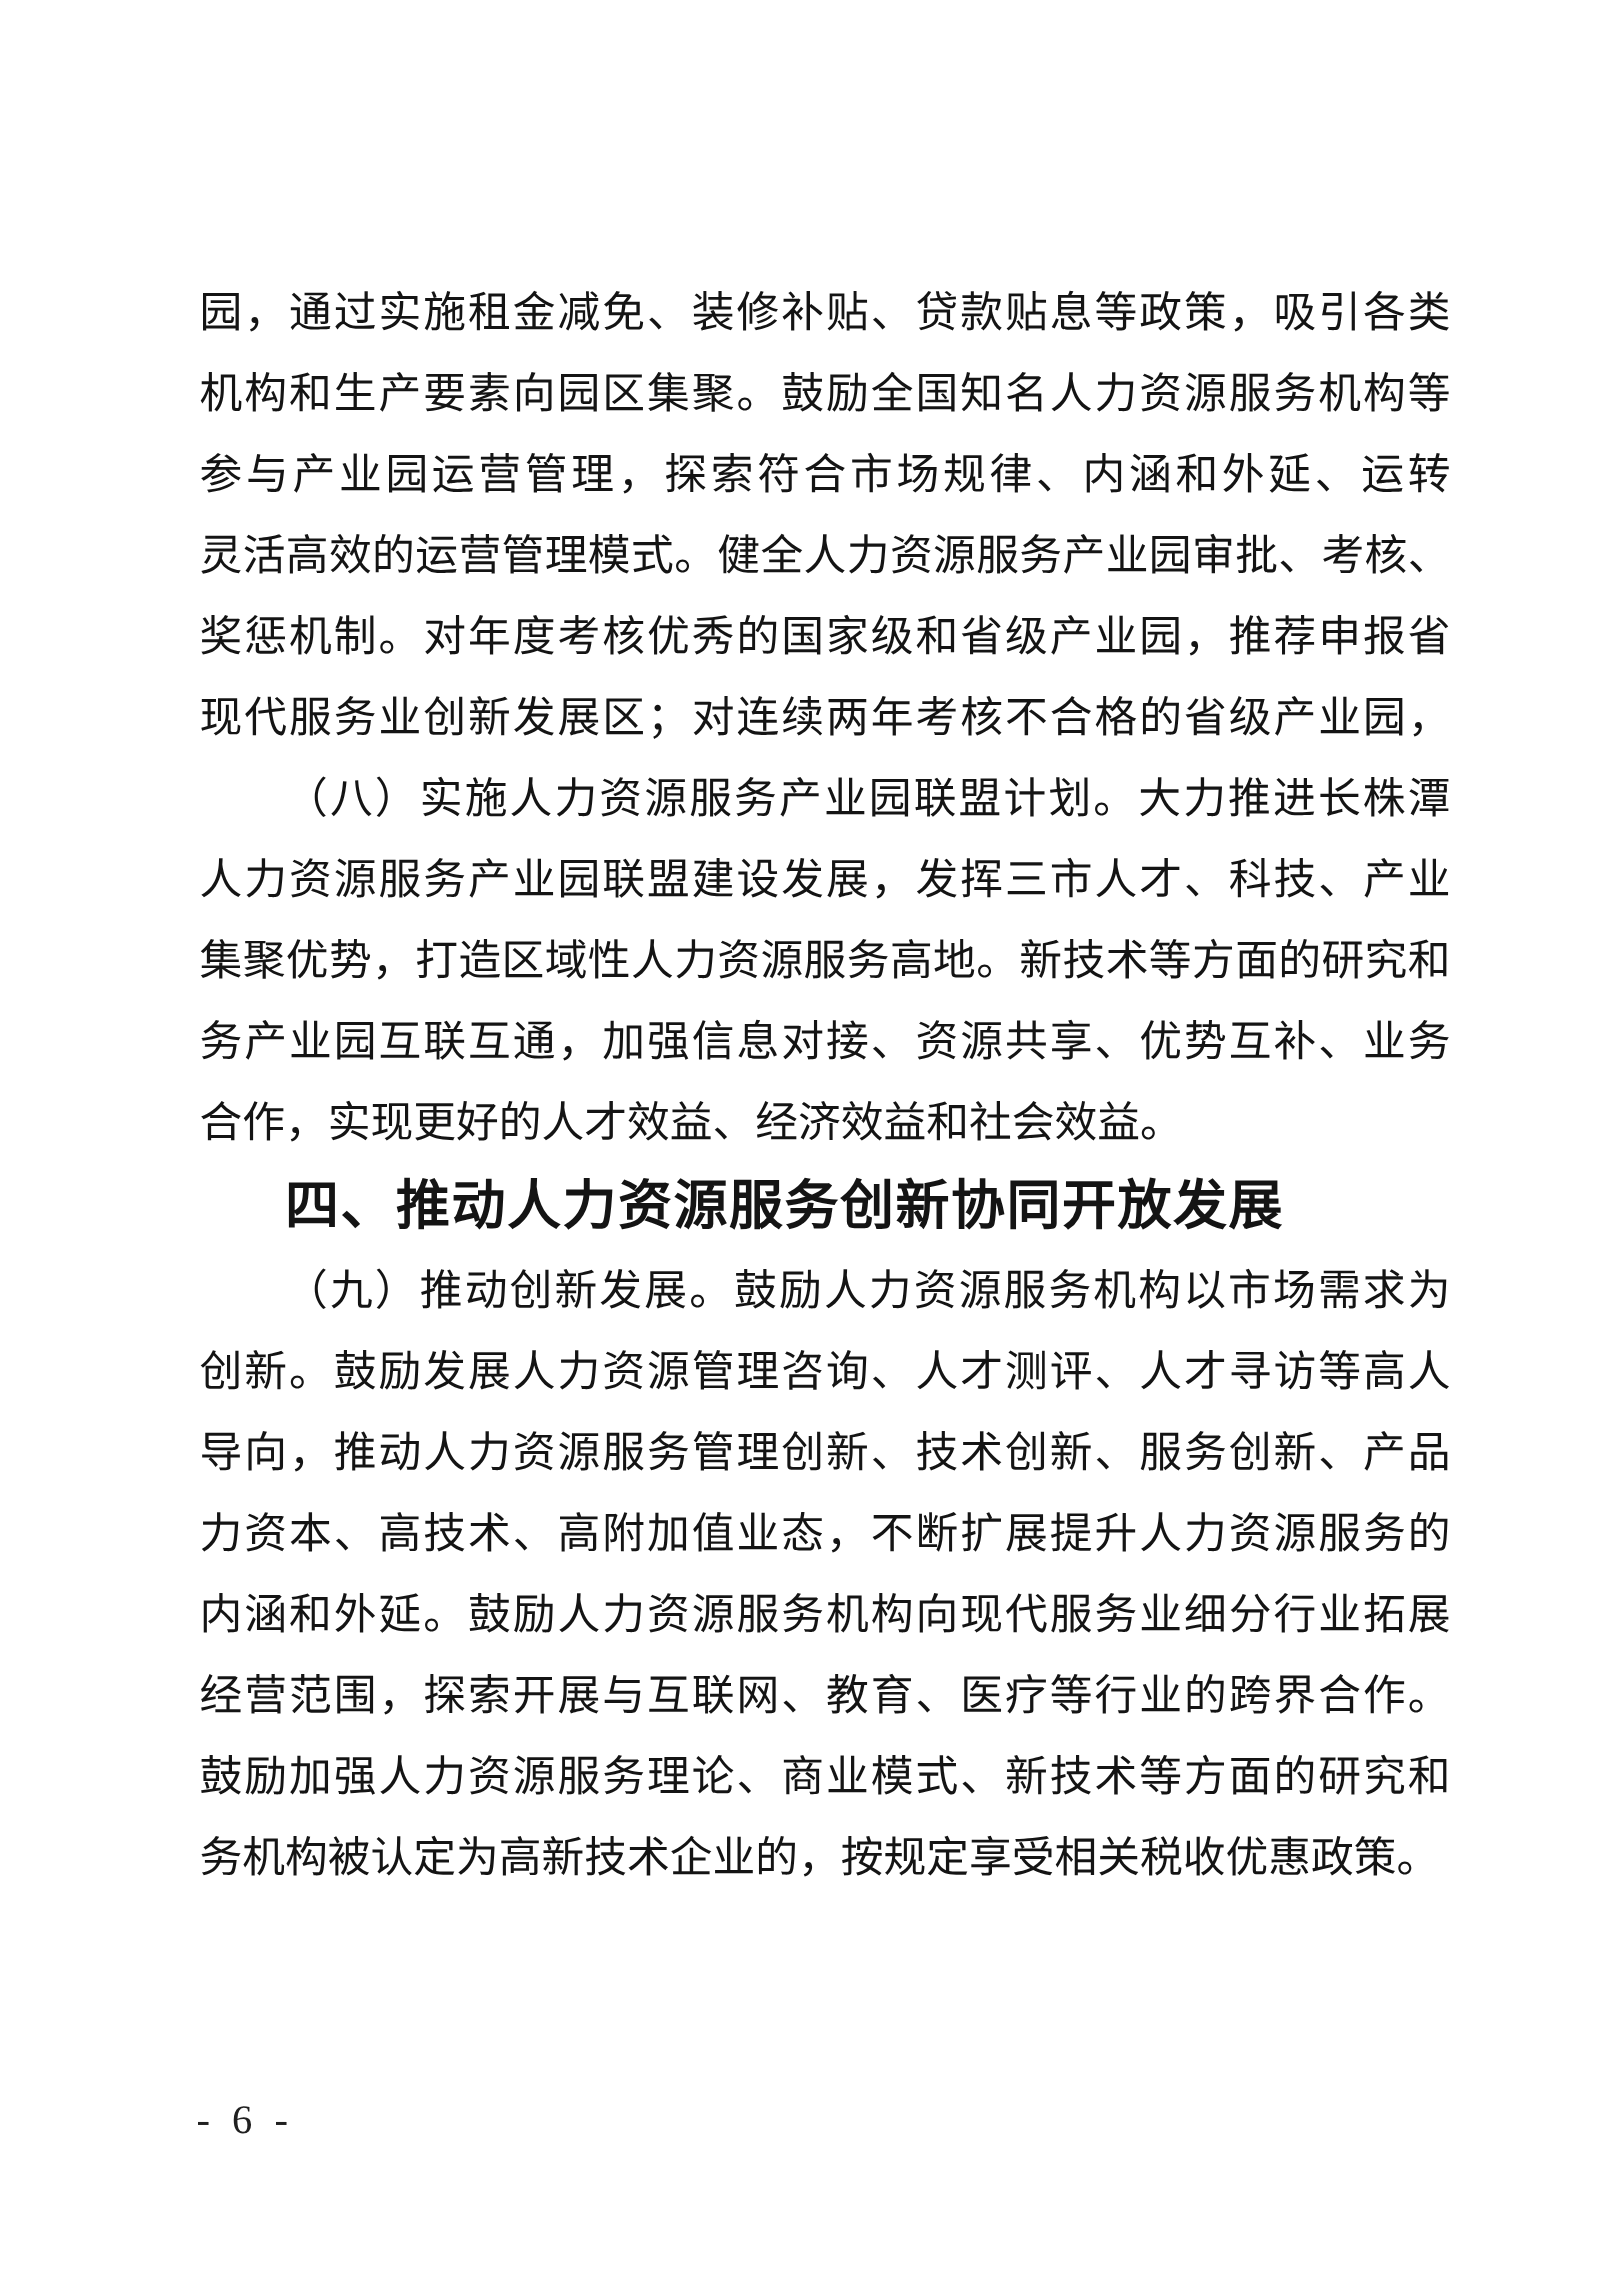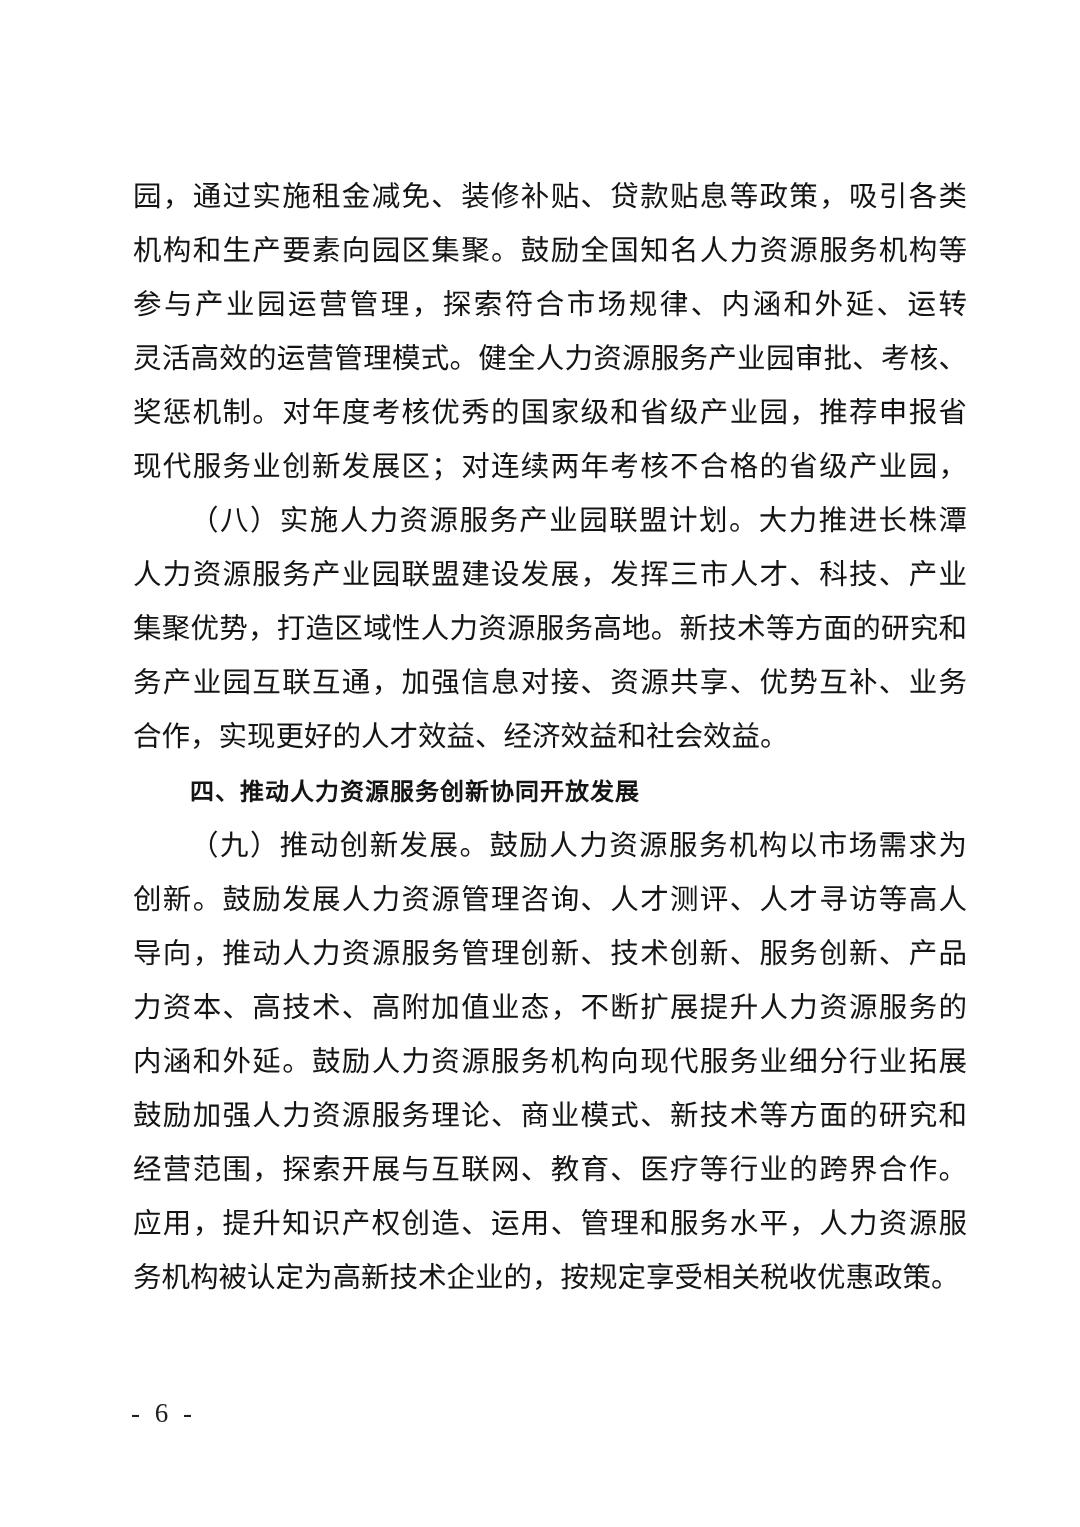--- a/index.html
+++ b/index.html
@@ -12,21 +12,21 @@
     width: 1080px;
     height: 1527px;
     background: #ffffff;
     overflow: hidden;
     font-family: "Liberation Serif", "DejaVu Serif", serif;
     color: #141414;
   }
   .textblock {
     position: absolute;
     left: 133px;
-    top: 170px;
+    top: 183px;
     width: 834px;
     font-size: 28.5px;
     line-height: 54px;
   }
   .line {
     text-align: justify;
     white-space: normal;
   }
   .line.fill {
     text-align-last: justify;
@@ -36,21 +36,21 @@
   }
   .seg-body {
     font-weight: normal;
   }
   .seg-lead {
     font-weight: normal;
   }
   .seg-heading {
     font-family: Liberation Sans, sans-serif;
     font-weight: 700;
-    font-size: 24px;
+    font-size: 36px;
     letter-spacing: 1px;
   }
   .footer {
     position: absolute;
     left: 131px;
     top: 1398px;
     font-size: 27px;
     letter-spacing: 4px;
     color: #202020;
   }
@@ -70,19 +70,18 @@
       <div class="line fill"><span class="seg-body">人力资源服务产业园联盟建设发展，发挥三市人才、科技、产业</span></div>
       <div class="line fill"><span class="seg-body">集聚优势，打造区域性人力资源服务高地。新技术等方面的研究和</span></div>
       <div class="line fill"><span class="seg-body">务产业园互联互通，加强信息对接、资源共享、优势互补、业务</span></div>
       <div class="line"><span class="seg-body">合作，实现更好的人才效益、经济效益和社会效益。</span></div>
       <div class="line indent"><span class="seg-heading">四、推动人力资源服务创新协同开放发展</span></div>
       <div class="line indent fill"><span class="seg-lead">（九）推动创新发展。</span><span class="seg-body">鼓励人力资源服务机构以市场需求为</span></div>
       <div class="line fill"><span class="seg-body">创新。鼓励发展人力资源管理咨询、人才测评、人才寻访等高人</span></div>
       <div class="line fill"><span class="seg-body">导向，推动人力资源服务管理创新、技术创新、服务创新、产品</span></div>
       <div class="line fill"><span class="seg-body">力资本、高技术、高附加值业态，不断扩展提升人力资源服务的</span></div>
       <div class="line fill"><span class="seg-body">内涵和外延。鼓励人力资源服务机构向现代服务业细分行业拓展</span></div>
+      <div class="line fill"><span class="seg-body">经营范围，探索开展与互联网、教育、医疗等行业的跨界合作。</span></div>
       <div class="line fill"><span class="seg-body">鼓励加强人力资源服务理论、商业模式、新技术等方面的研究和</span></div>
-      <div class="line fill"><span class="seg-body">经营范围，探索开展与互联网、教育、医疗等行业的跨界合作。</span></div>
-      <div class="line fill"><span class="seg-body">应用，提升知识产权创造、运用、管理和服务水平，人力资源服</span></div>
       <div class="line"><span class="seg-body">务机构被认定为高新技术企业的，按规定享受相关税收优惠政策。</span></div>
     </div>
   <div class="footer">- 6 -</div>
 </div>
 
 </body></html>

